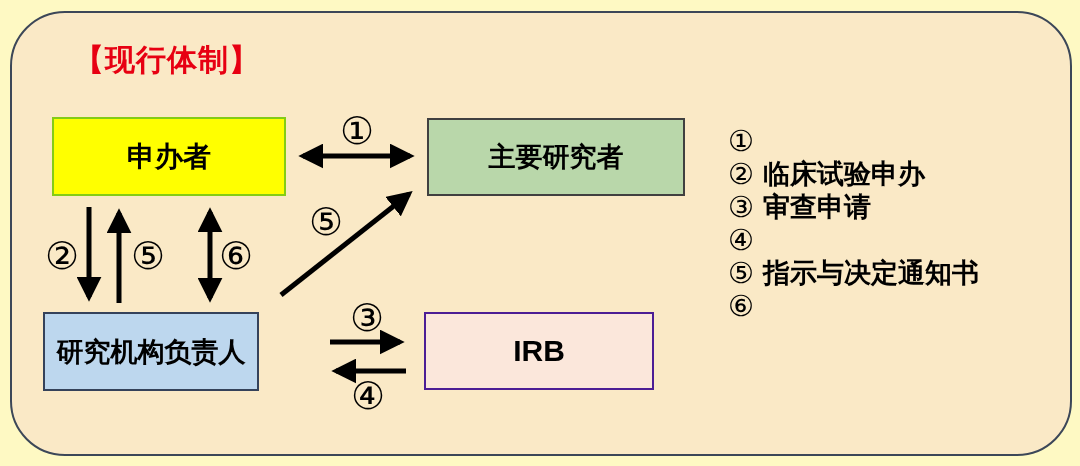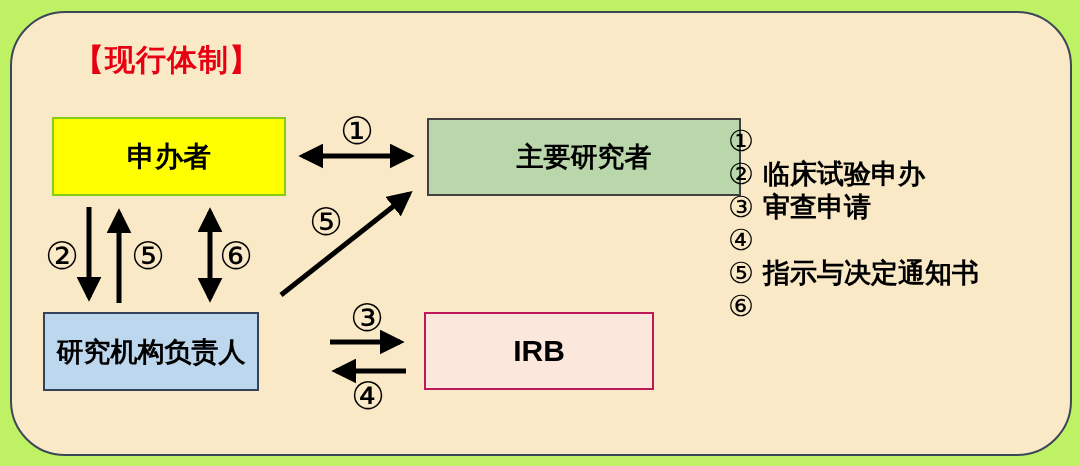--- a/index.html
+++ b/index.html
@@ -5,21 +5,21 @@
   html, body {
     margin: 0;
     padding: 0;
     background: #ffffff;
     font-family: "Liberation Sans", "DejaVu Sans", sans-serif;
   }
   .stage {
     position: relative;
     width: 1080px;
     height: 466px;
-    background: #bef264;
+    background: #fef9c3;
     overflow: hidden;
   }
   .panel {
     position: absolute;
     left: 10px;
     top: 11px;
     width: 1062px;
     height: 445px;
     box-sizing: border-box;
     background: #FAE9C6;
@@ -47,33 +47,33 @@
     font-size: 27px;
     white-space: nowrap;
   }
   .node-sponsor {
     left: 52px; top: 117px; width: 234px; height: 79px;
     background: #FFFF00;
     border: 2px solid #84cc16;
     font-size: 28px;
   }
   .node-investigator {
-    left: 427px; top: 118px; width: 314px; height: 78px;
+    left: 427px; top: 118px; width: 258px; height: 78px;
     background: #B9D7AA;
     border: 2px solid #404040;
   }
   .node-director {
     left: 43px; top: 312px; width: 216px; height: 79px;
     background: #BDD7EE;
     border: 2px solid #35425A;
   }
   .node-irb {
     left: 424px; top: 312px; width: 230px; height: 78px;
     background: #FBE7DB;
-    border: 2px solid #be185d;
+    border: 2px solid #4c1d95;
     font-size: 30px;
   }
   .arrow-layer {
     position: absolute;
     left: 0; top: 0;
     width: 1080px;
     height: 466px;
     pointer-events: none;
   }
   .num-label {

